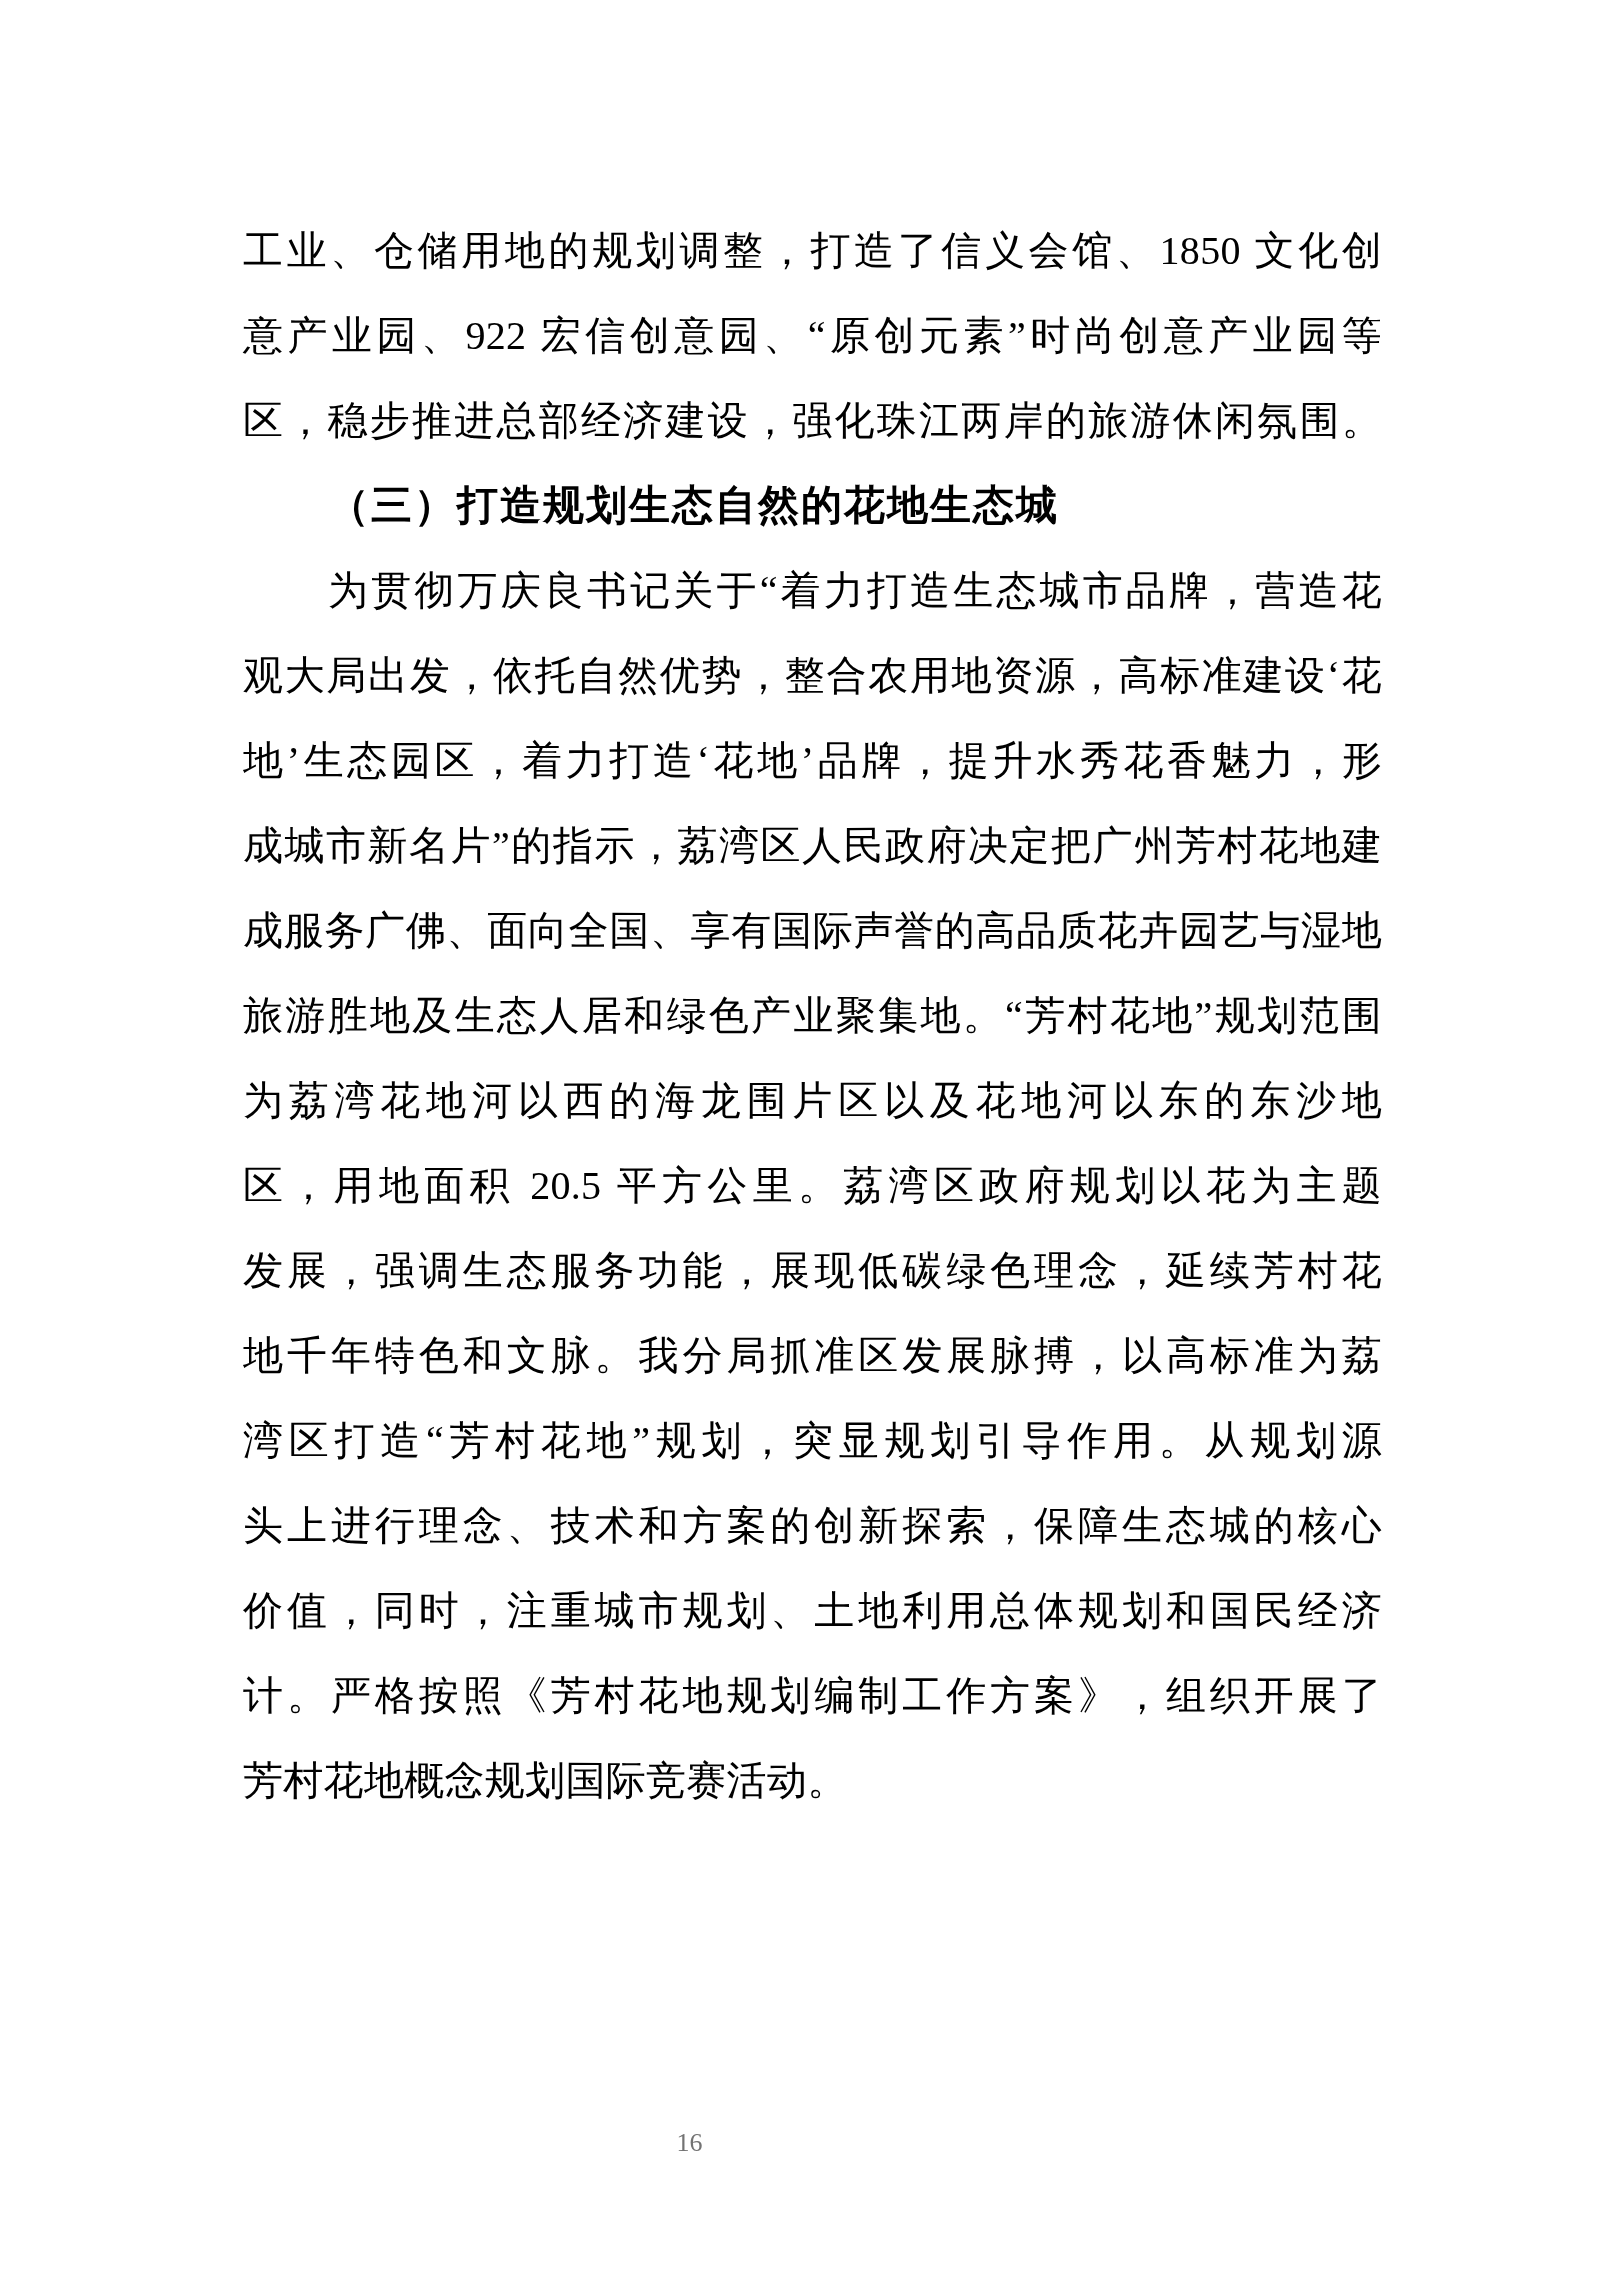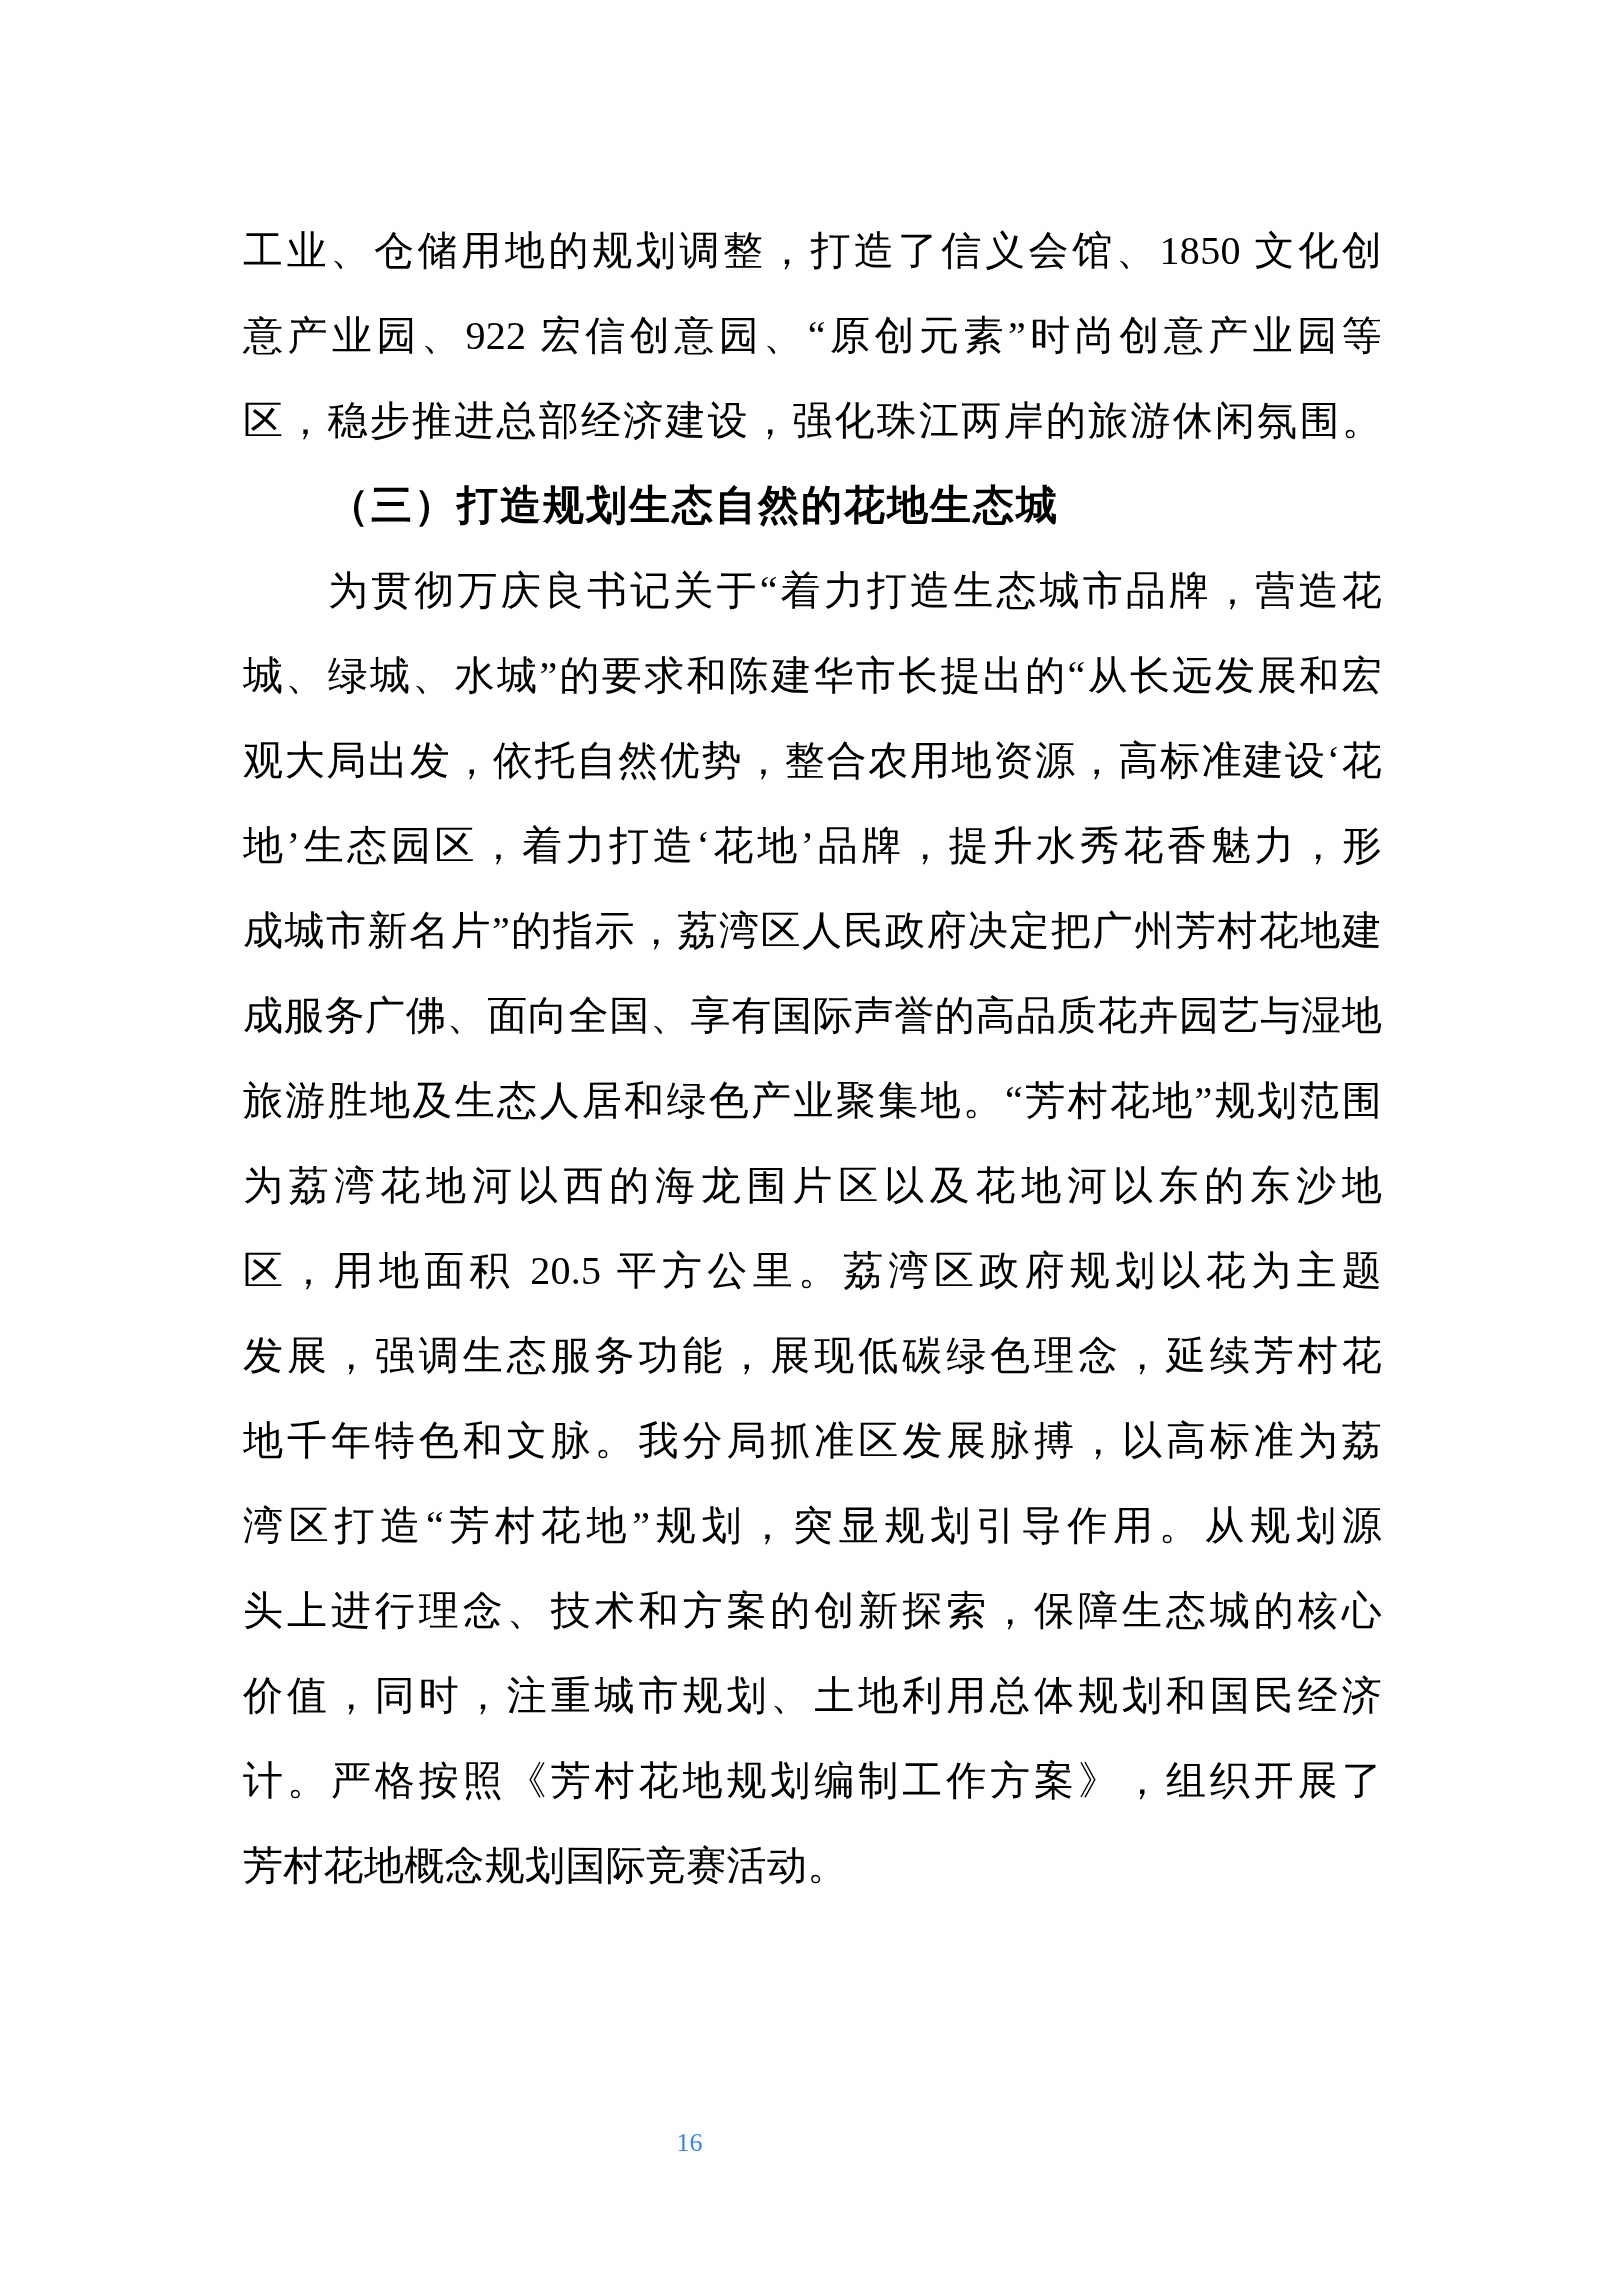--- a/index.html
+++ b/index.html
@@ -54,38 +54,37 @@
   }
   .page-number {
     position: absolute;
     left: 0;
     top: 2123px;
     width: 1371px;
     height: 39px;
     line-height: 39px;
     text-align: center;
     font-size: 26px;
-    color: #3b82f6;
+    color: #737373;
     font-family: Liberation Serif, serif;
   }
 </style>
 </head>
 <body>
 
 <div class="page">
   <div class="text-block">
 
     <div class="line">工业、仓储用地的规划调整，打造了信义会馆、1850 文化创</div>
     <div class="line">意产业园、922 宏信创意园、“原创元素”时尚创意产业园等</div>
     <div class="line">区，稳步推进总部经济建设，强化珠江两岸的旅游休闲氛围。</div>
 
     <div class="line short indent heading">（三）打造规划生态自然的花地生态城</div>
 
     <div class="line indent">为贯彻万庆良书记关于“着力打造生态城市品牌，营造花</div>
-    <div class="line">城、绿城、水城”的要求和陈建华市长提出的“从长远发展和宏</div>
     <div class="line">观大局出发，依托自然优势，整合农用地资源，高标准建设‘花</div>
     <div class="line">地’生态园区，着力打造‘花地’品牌，提升水秀花香魅力，形</div>
     <div class="line">成城市新名片”的指示，荔湾区人民政府决定把广州芳村花地建</div>
     <div class="line">成服务广佛、面向全国、享有国际声誉的高品质花卉园艺与湿地</div>
     <div class="line">旅游胜地及生态人居和绿色产业聚集地。“芳村花地”规划范围</div>
     <div class="line">为荔湾花地河以西的海龙围片区以及花地河以东的东沙地</div>
     <div class="line">区，用地面积 20.5 平方公里。荔湾区政府规划以花为主题</div>
     <div class="line">发展，强调生态服务功能，展现低碳绿色理念，延续芳村花</div>
     <div class="line">地千年特色和文脉。我分局抓准区发展脉搏，以高标准为荔</div>
     <div class="line">湾区打造“芳村花地”规划，突显规划引导作用。从规划源</div>

